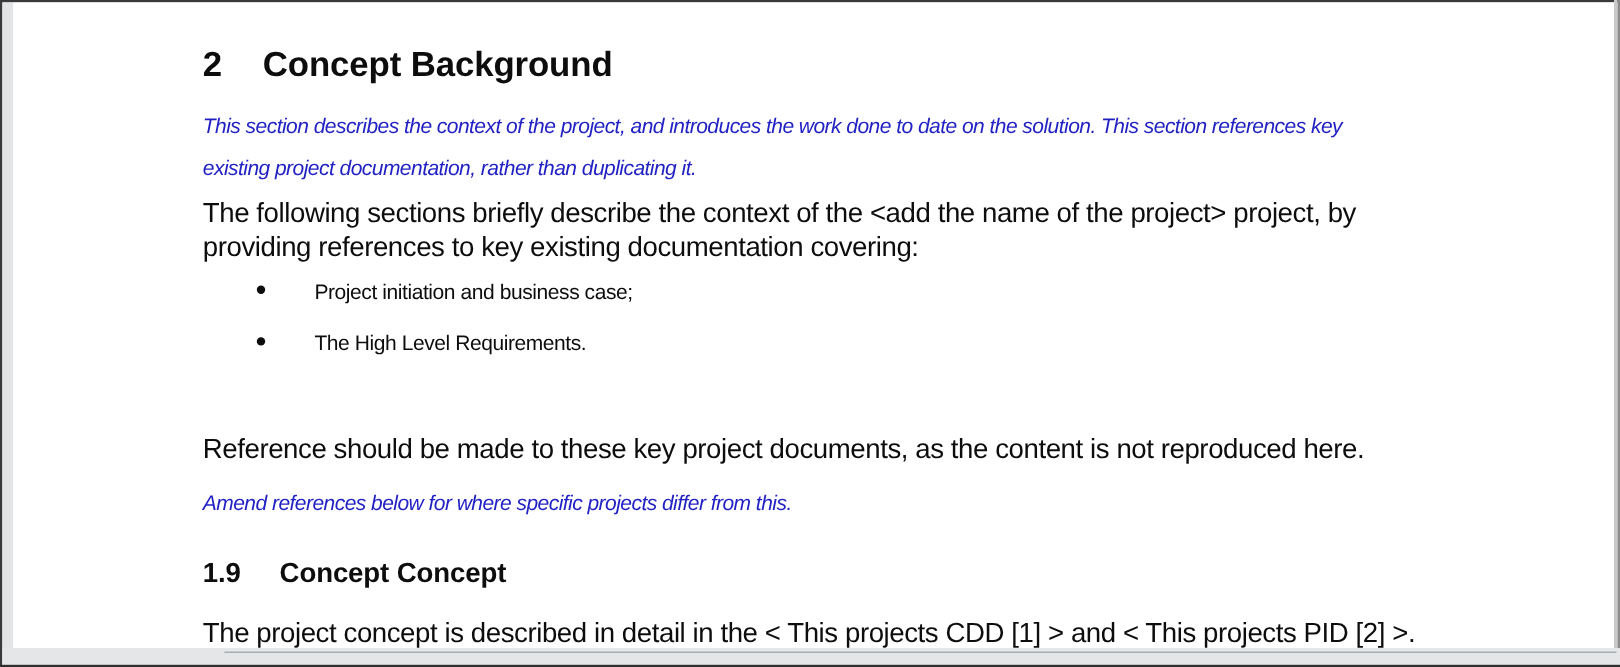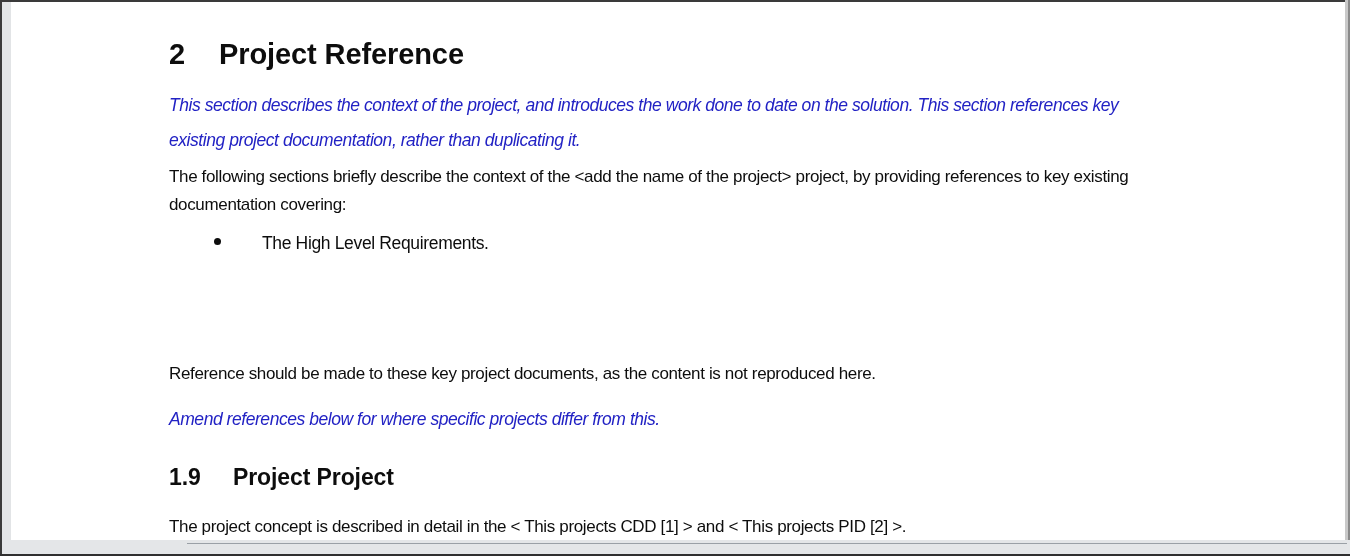--- a/index.html
+++ b/index.html
@@ -144,21 +144,21 @@
   }
   p.guide.g1 { top: 86px; }
   p.guide.g2 { top: 400px; }
 
   p.body-text {
     margin: 0;
     position: absolute;
     left: 11px;
     width: 1020px;
     font-family: "Liberation Sans", sans-serif;
-    font-size: 17px;
+    font-size: 23px;
     color: #0d0d0d;
     line-height: 28px;
     letter-spacing: -0.35px;
   }
   p.body-text.b1 { top: 161px; }
   p.body-text.b2 { top: 358px; }
   p.body-text.b3 { top: 511px; white-space: nowrap; }
 
   ul.doc-list {
     margin: 0;
@@ -199,40 +199,44 @@
   <div class="frame-border-left"></div>
   <div class="frame-border-right-inner"></div>
   <div class="frame-border-right"></div>
   <div class="gutter-left"></div>
 
   <div class="page-sheet">
 
     <div class="content">
 
       <h1 class="doc-h1">
-        <span class="num">2</span><span>Project Reference</span>
+        <span class="num">2</span><span>Concept Background</span>
       </h1>
 
       <p class="guide g1">This section describes the context of the project, and introduces the work done to date on the solution.  This section references key existing project documentation, rather than duplicating it.</p>
 
       <p class="body-text b1">The following sections briefly describe the context of the &lt;add the name of the project&gt; project, by providing references to key existing documentation covering:</p>
 
       <ul class="doc-list">
+        <li>
+          <span class="bullet"></span>
+          <span>Project initiation and business case;</span>
+        </li>
         <li>
           <span class="bullet"></span>
           <span>The High Level Requirements.</span>
         </li>
       </ul>
 
       <p class="body-text b2">Reference should be made to these key project documents, as the content is not reproduced here.</p>
 
       <p class="guide g2">Amend references below for where specific projects differ from this.</p>
 
       <h2 class="doc-h2">
-        <span class="num">1.9</span><span>Project Project</span>
+        <span class="num">1.9</span><span>Concept Concept</span>
       </h2>
 
       <p class="body-text b3">The project concept is described in detail in the &lt; This projects CDD [1] &gt; and &lt; This projects PID [2] &gt;.</p>
 
     </div>
   </div>
 
   <div class="bottom-band">
     <div class="bottom-band-rule"></div>
   </div>

